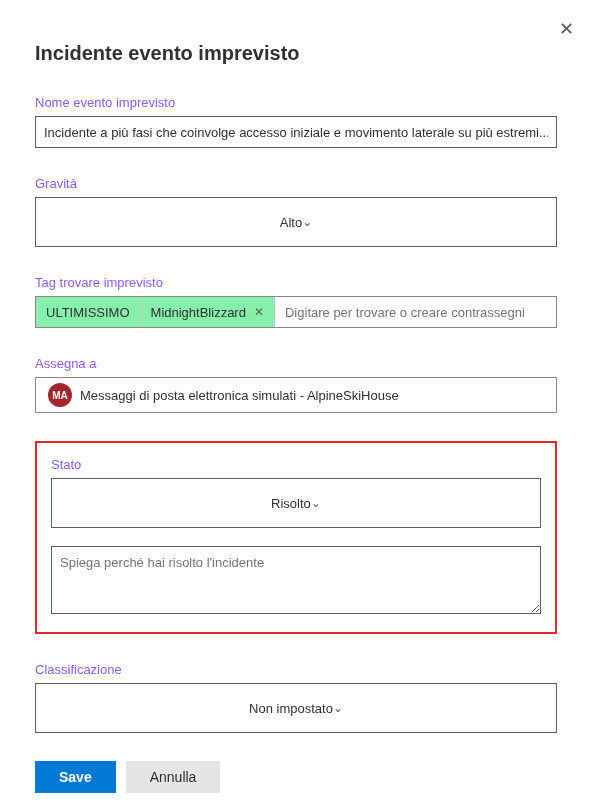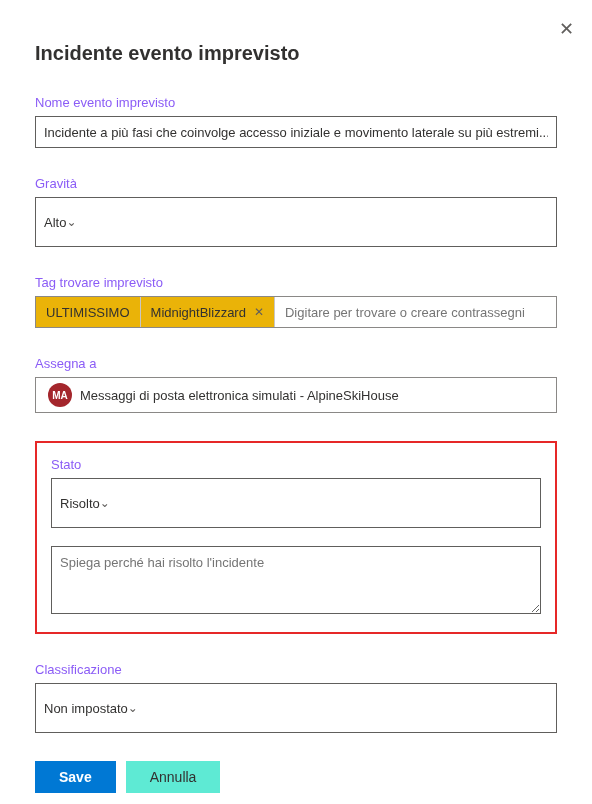--- a/index.html
+++ b/index.html
@@ -46,38 +46,38 @@
       height: 32px;
     }
     .select-input {
       width: 100%;
       border: 1px solid #605e5c;
       padding: 24px 8px;
       font-size: 13px;
       height: 48px;
       display: flex;
       align-items: center;
-      justify-content: flex-start;
+      justify-content: center;
       cursor: pointer;
       background: #fff;
     }
     .chevron { color: #605e5c; font-size: 12px; }
     .tags-row {
       display: flex;
       align-items: stretch;
       border: 1px solid #8a8886;
       height: 32px;
     }
     .tag {
       display: flex;
       align-items: center;
       padding: 0 10px;
       font-size: 13px;
       border-right: 1px solid #c8c6c4;
-      background: #eab308;
+      background: #86efac;
     }
     .tag-remove {
       margin-left: 8px;
       color: #605e5c;
       cursor: pointer;
       font-size: 12px;
     }
     .tag-input {
       flex: 1;
       border: none;
@@ -129,21 +129,21 @@
       gap: 10px;
       margin-top: 20px;
     }
     .btn {
       border: none;
       padding: 8px 24px;
       font-size: 14px;
       cursor: pointer;
     }
     .btn-primary { background: #0078d4; color: #fff; font-weight: 600; }
-    .btn-secondary { background: #5eead4; color: #323130; }
+    .btn-secondary { background: #e5e5e5; color: #323130; }
   </style>
 </head>
 <body>
 
 <button class="close-btn">
   <span>✕</span>
 </button>
 
 <h1>Incidente evento imprevisto</h1>
 

